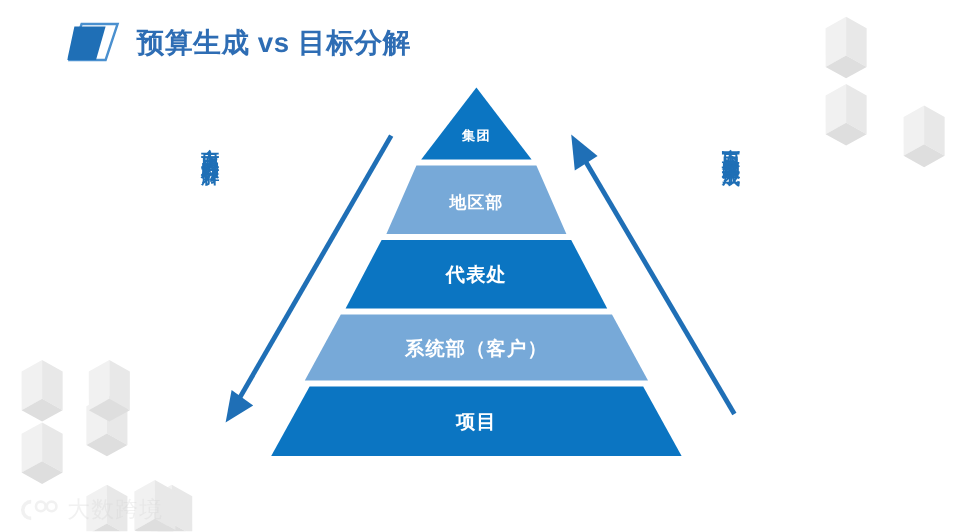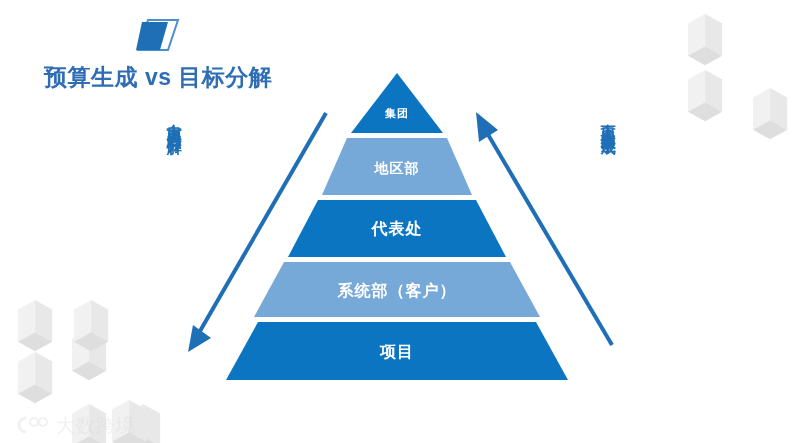--- a/index.html
+++ b/index.html
@@ -25,26 +25,25 @@
   
   .deco-layer {
     position: absolute;
     inset: 0;
     pointer-events: none;
   }
 
   
   #title-row {
     position: absolute;
-    left: 44px;
+    left: 56px;
     top: 18px;
     display: flex;
     align-items: center;
     gap: 14px;
-    flex-direction: column;
   }
   #title-icon {
     width: 44px;
     height: 34px;
     flex: none;
   }
   #title-text {
     font-size: 23px;
     font-weight: bold;
     color: #2e6db4;

